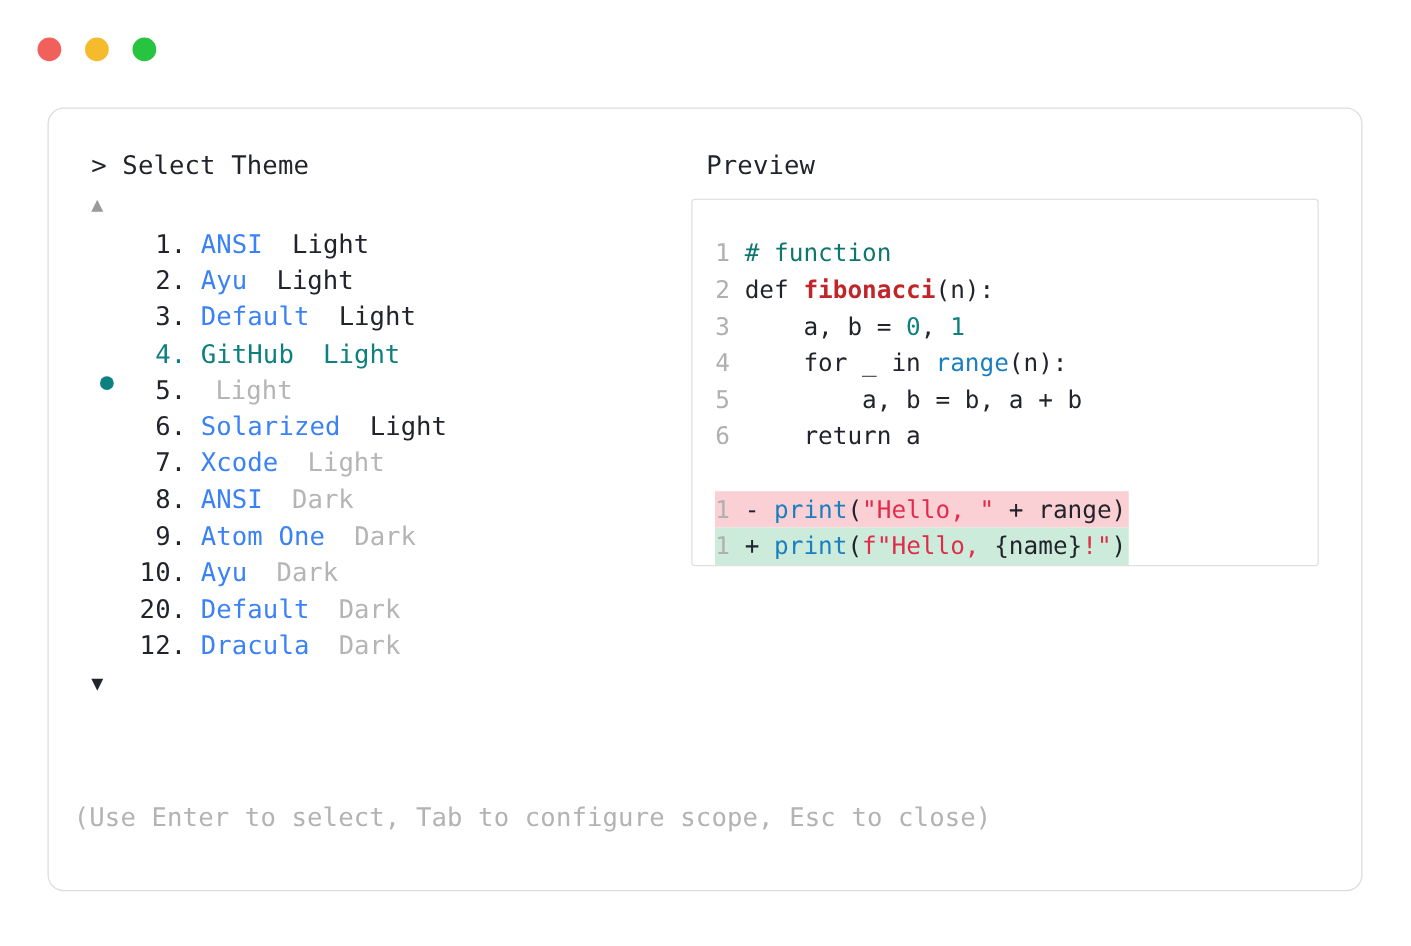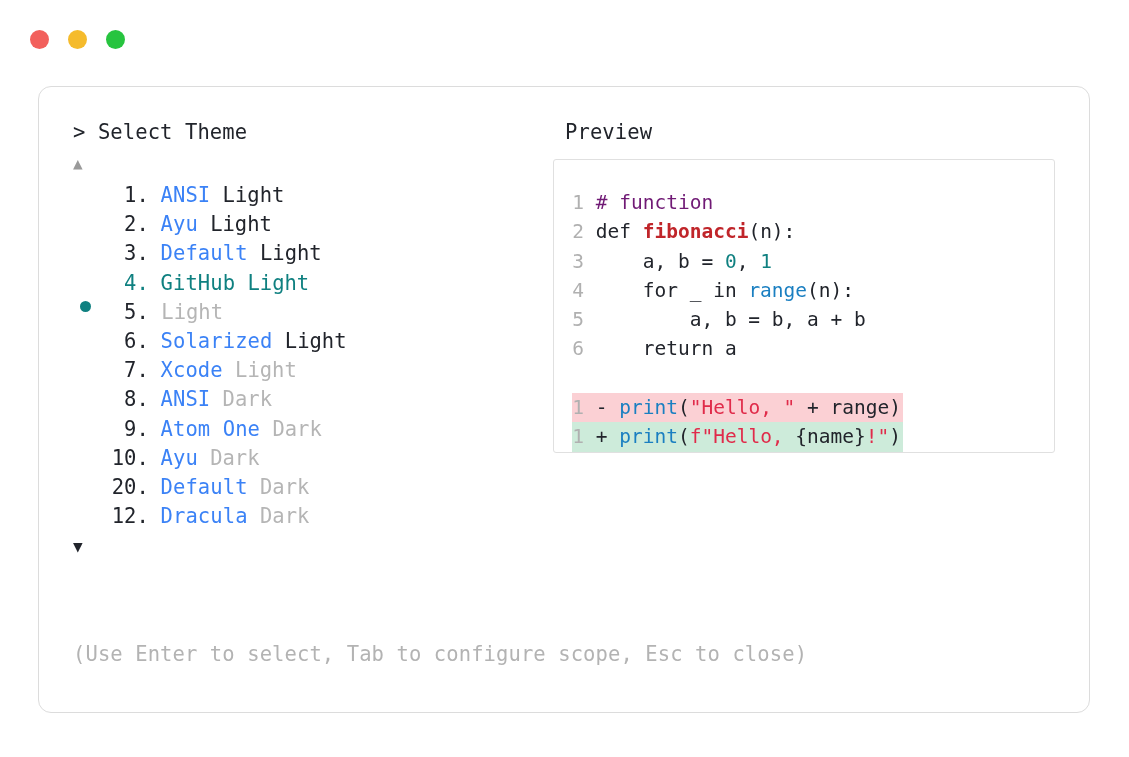--- a/index.html
+++ b/index.html
@@ -117,21 +117,21 @@
     flex: none;
     text-align: right;
     color: #21242b;
     letter-spacing: 0.1px;
   }
   .name-cell {
     margin-left: 11.5px;
     color: #3b82f6;
     letter-spacing: 0.1px;
   }
-  .variant { color: #b5b5b5; }
+  .variant { color: #b5b5b5; margin-left: 11px; }
   .variant.inline { color: #21242b; }
   .theme-row.selected .num-cell,
   .theme-row.selected .name-cell,
   .theme-row.selected .variant { color: #0f8080; }
 
   
   .preview-label {
     font-size: 20.5px;
     line-height: 30px;
     color: #21242b;
@@ -156,21 +156,21 @@
     white-space: pre;
     padding-left: 18px;
   }
   .code-line { white-space: pre; height: 29.3px; }
   .ln {
     color: #b0b0b0;
     display: inline-block;
     width: 12px;
     text-align: right;
   }
-  .tok-comment { color: #701a75; }
+  .tok-comment { color: #0f766e; }
   .tok-kw      { color: #21242b; }
   .tok-fn      { color: #c0252a; font-weight: bold; }
   .tok-plain   { color: #21242b; }
   .tok-num     { color: #0f8080; }
   .tok-builtin { color: #1a7fc1; }
   .tok-str     { color: #e02b4a; }
 
   .code-blank { height: 29.3px; }
 
   .diff-wrap { padding-left: 18px; }
@@ -182,21 +182,21 @@
     padding: 0 2px 0 0;
   }
   .diff-row { height: 29.3px; }
   .diff-del { background: #fbd0d4; }
   .diff-add { background: #cdebda; }
   .diff-sign { color: #21242b; }
 
   
   .hint {
     position: absolute;
-    left: 34px;
+    left: 20px;
     bottom: 44px;
     font-size: 20.5px;
     line-height: 28px;
     color: #b3b3b3;
     letter-spacing: 0.1px;
     white-space: pre;
   }
 </style>
 </head>
 <body>

